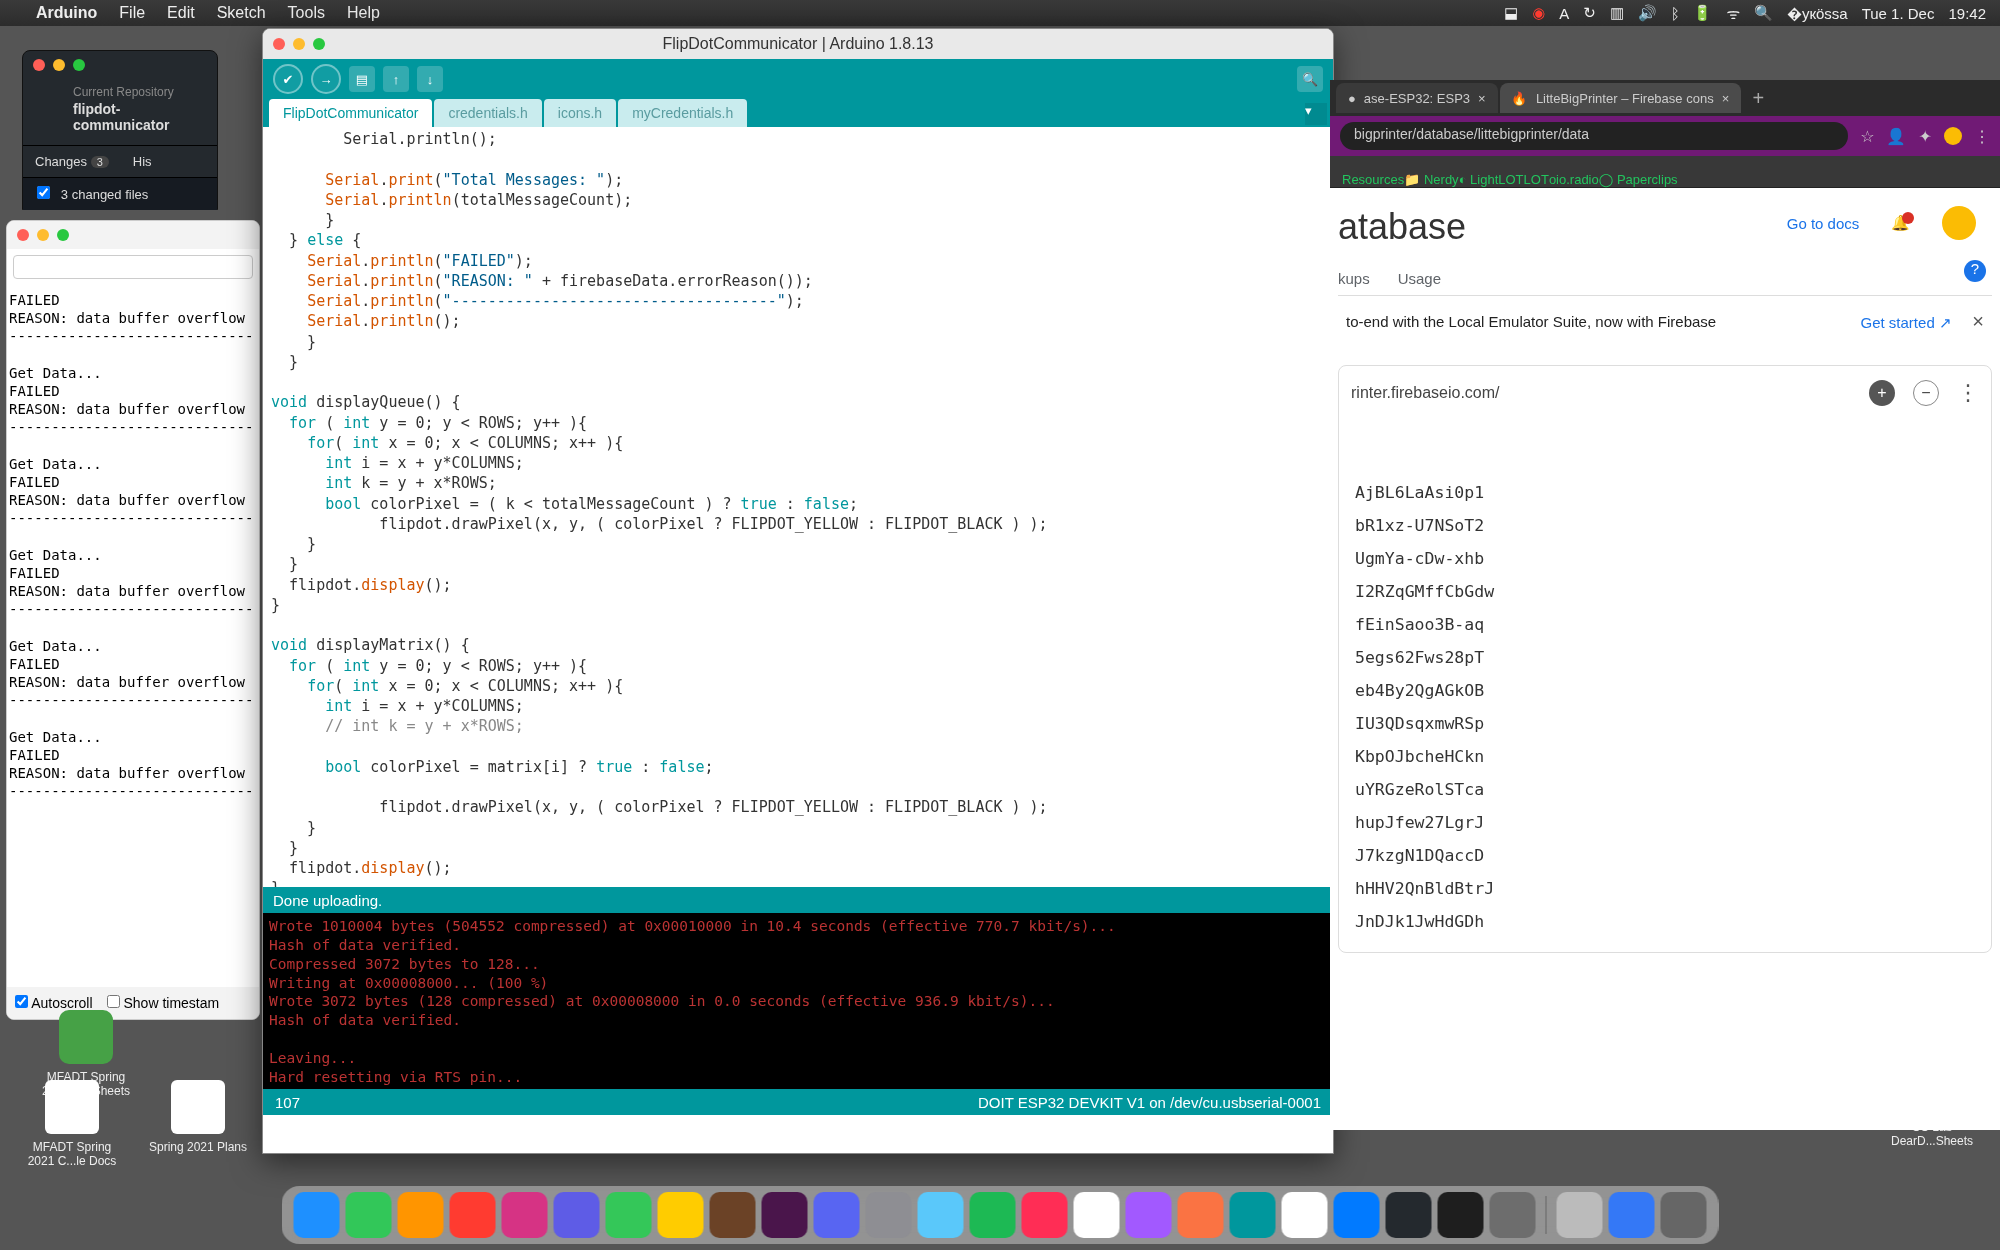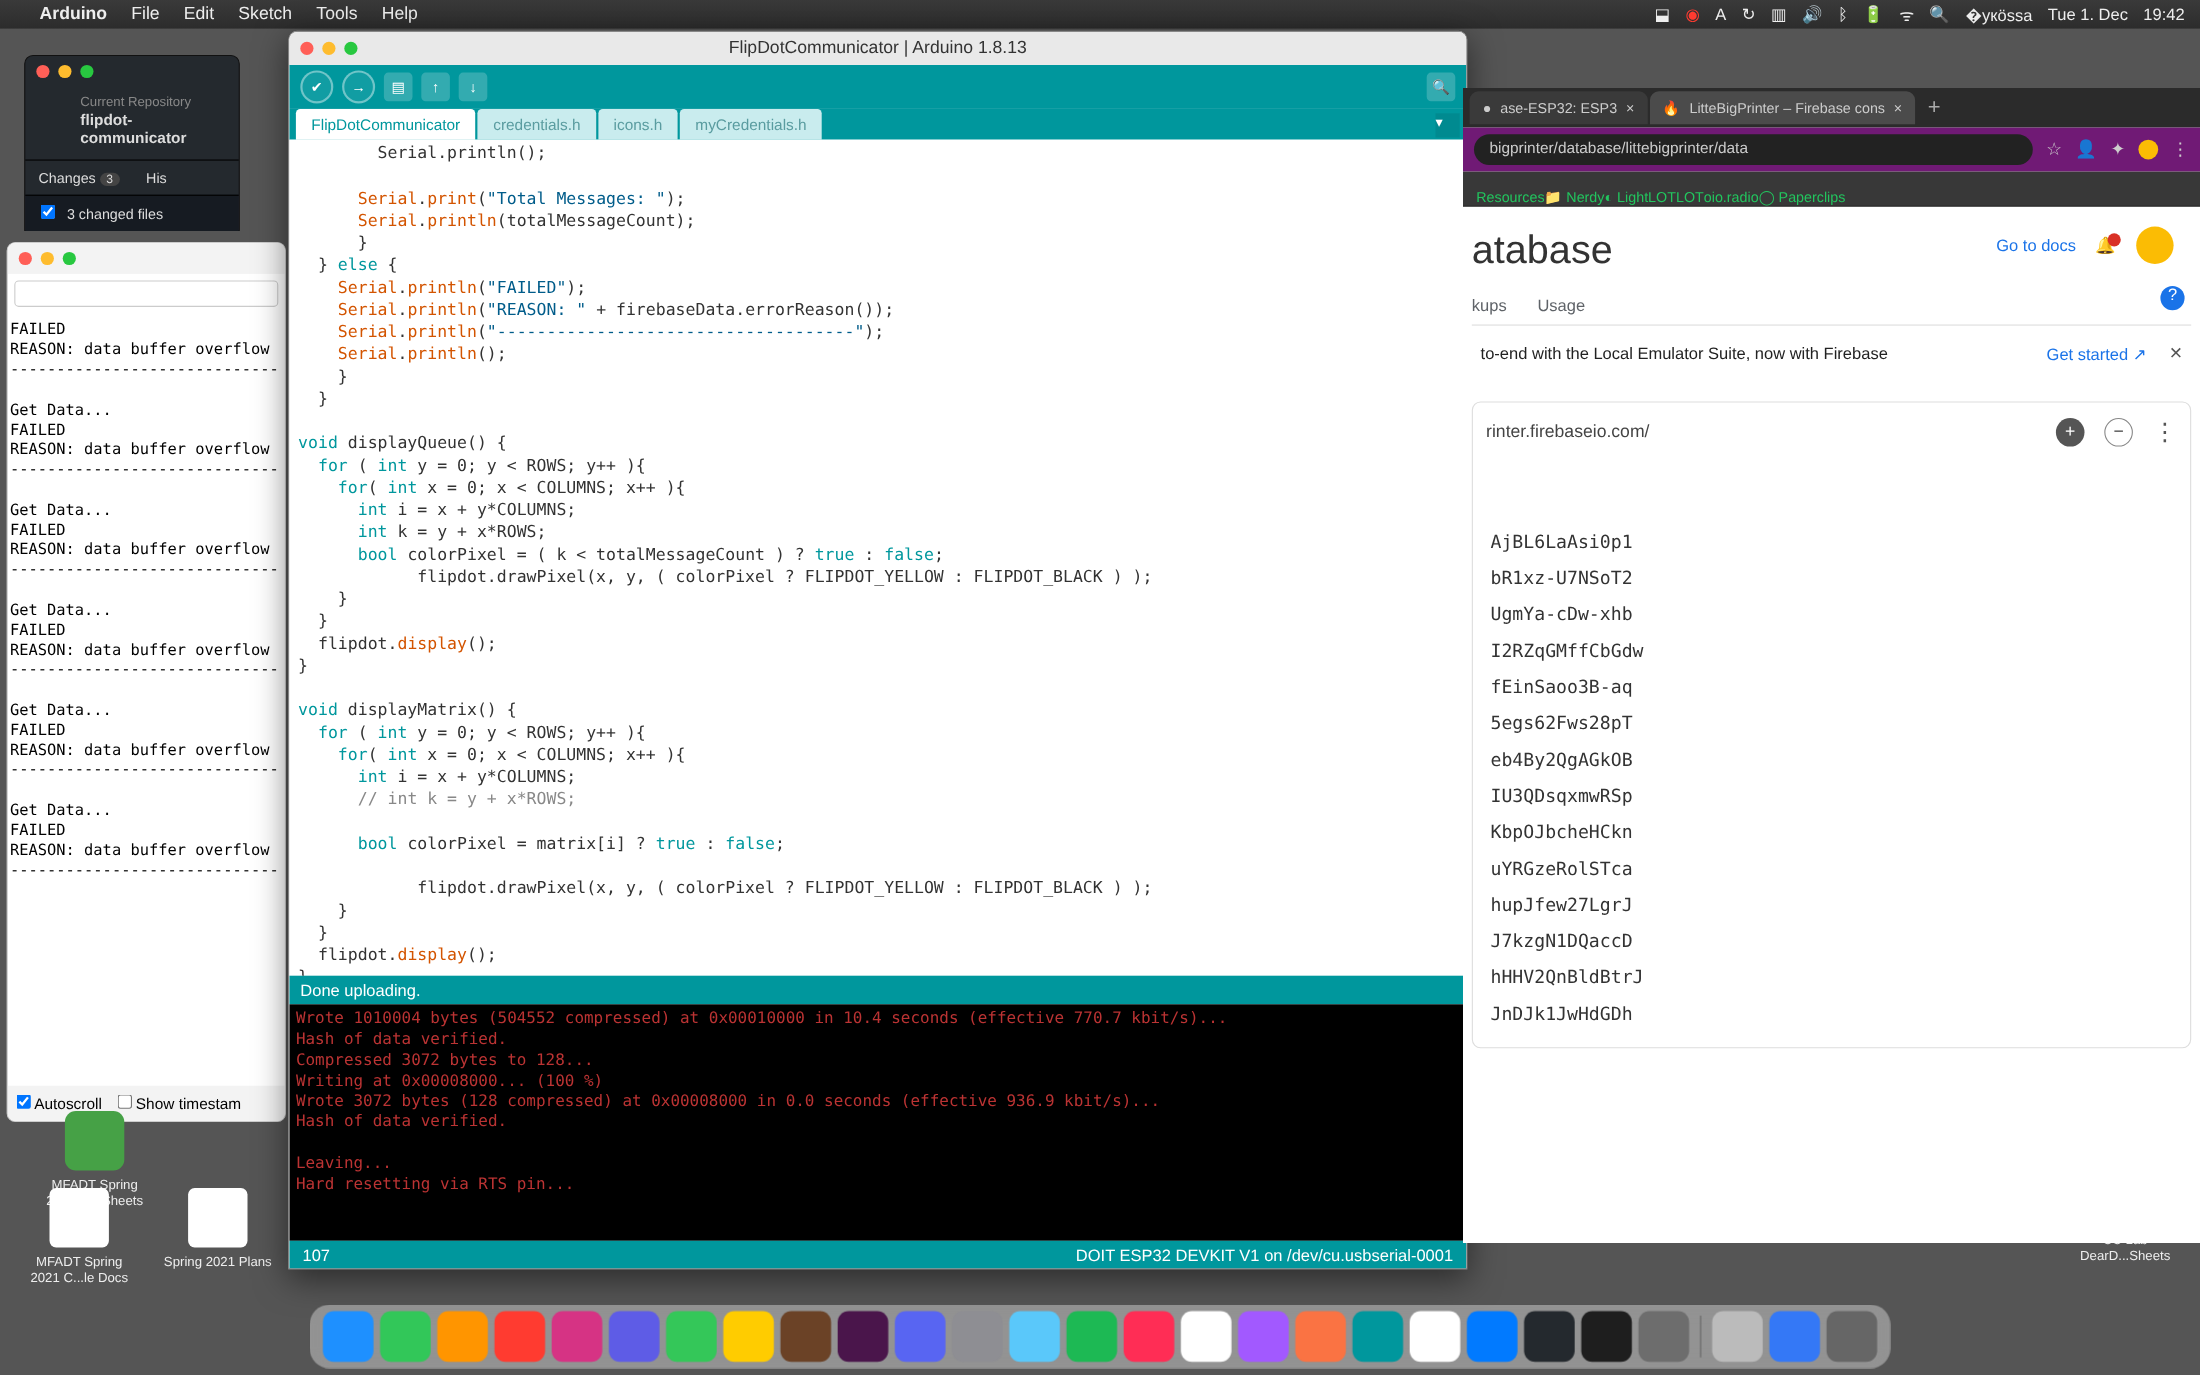--- a/index.html
+++ b/index.html
@@ -100,21 +100,21 @@
     height:760px; background:#fff; color:#333;
     font-family: Menlo,Monaco,monospace; font-size:15px; line-height:1.35;
     padding:2px 8px; overflow:hidden; white-space:pre;
   }
   .editor .kw{color:#00979d;} .editor .type{color:#d35400;} .editor .str{color:#005c8a;}
   .editor .bool{color:#00979d;} .editor .fn{color:#d35400;} .editor .comment{color:#888;}
   .arduino .status {
     height:26px; background:#00979d; color:#ffffff; display:flex; align-items:center; padding:0 10px; font-size:15px;
   }
   .arduino .console {
-    height:215px; background:#000; color:#b33; font-family:Menlo,monospace; font-size:14.5px;
+    height:176px; background:#000; color:#b33; font-family:Menlo,monospace; font-size:14.5px;
     padding:4px 6px; white-space:pre; line-height:1.3;
   }
   .arduino .footer {
     height:26px; background:#00979d; color:#fff; display:flex; align-items:center; justify-content:space-between;
     padding:0 12px; font-size:15px;
   }
 
   
   .chrome {
     position:absolute; top:80px; right:0; width:670px; height:1050px;
@@ -123,21 +123,21 @@
   .chrome .tabstrip { height:36px; background:#2b2b2b; display:flex; align-items:center; padding-left:6px;}
   .chrome .tabstrip .ctab { height:30px; background:#3a3a3a; border-radius:8px 8px 0 0; display:flex; align-items:center; padding:0 12px; gap:8px; color:#ccc; font-size:13px; margin-right:2px;}
   .chrome .tabstrip .ctab.active { background:#4b4b4b;}
   .chrome .tabstrip .addtab{ width:30px; text-align:center; color:#aaa; font-size:20px;}
   .chrome .addrbar { height:40px; background:#701a75; display:flex; align-items:center; padding:0 10px; gap:12px;}
   .chrome .addrbar .urlbox { flex:1; background:#222; height:28px; border-radius:14px; color:#ccc; padding:4px 14px; font-size:14px;}
   .chrome .addrbar .icon { color:#ccc; font-size:16px;}
   .chrome .bookmarks { height:32px; background:#383838; display:flex; align-items:flex-end; padding:0 12px; color:#22c55e; font-size:13px; border-bottom:1px solid #222;}
   .chrome .page { background:#fff; color:#222; height:calc(100% - 108px); padding:10px 8px 20px 8px; position:relative;}
   .chrome .page h1 { font-size:36px; font-weight:400; color:#333; padding:8px 0 14px 0;}
-  .chrome .docslink {position:absolute; top:18px; right:24px; color:#1a73e8; font-size:15px; display:flex; align-items:center; gap:18px;}
+  .chrome .docslink {position:absolute; top:18px; right:24px; color:#1a73e8; font-size:15px; display:flex; align-items:center; gap:32px;}
   .chrome .notif{width:12px;height:12px;background:#d93025;border-radius:50%;}
   .chrome .avatar{width:34px;height:34px;background:#fbbc04;border-radius:50%;}
   .chrome .subtabs { display:flex; gap:28px; border-bottom:1px solid #ddd; padding:8px 0; color:#5f6368; font-size:15px;}
   .chrome .banner { display:flex; justify-content:space-between; align-items:center; padding:14px 8px; font-size:15px;}
   .chrome .banner a {color:#1a73e8;}
   .chrome .dbbox { border:1px solid #ddd; border-radius:8px; padding:14px 12px; margin-top:18px;}
   .chrome .dbbox .urlrow { display:flex; justify-content:space-between; align-items:center; color:#444; font-size:16px;}
   .chrome .dbbox .circ{width:26px;height:26px;border:1px solid #888;border-radius:50%;display:flex;align-items:center;justify-content:center;}
   .chrome .datalist { margin-top:70px; font-family:Menlo,monospace; font-size:16.5px; line-height:2.0; color:#333; padding-left:4px;}
 

